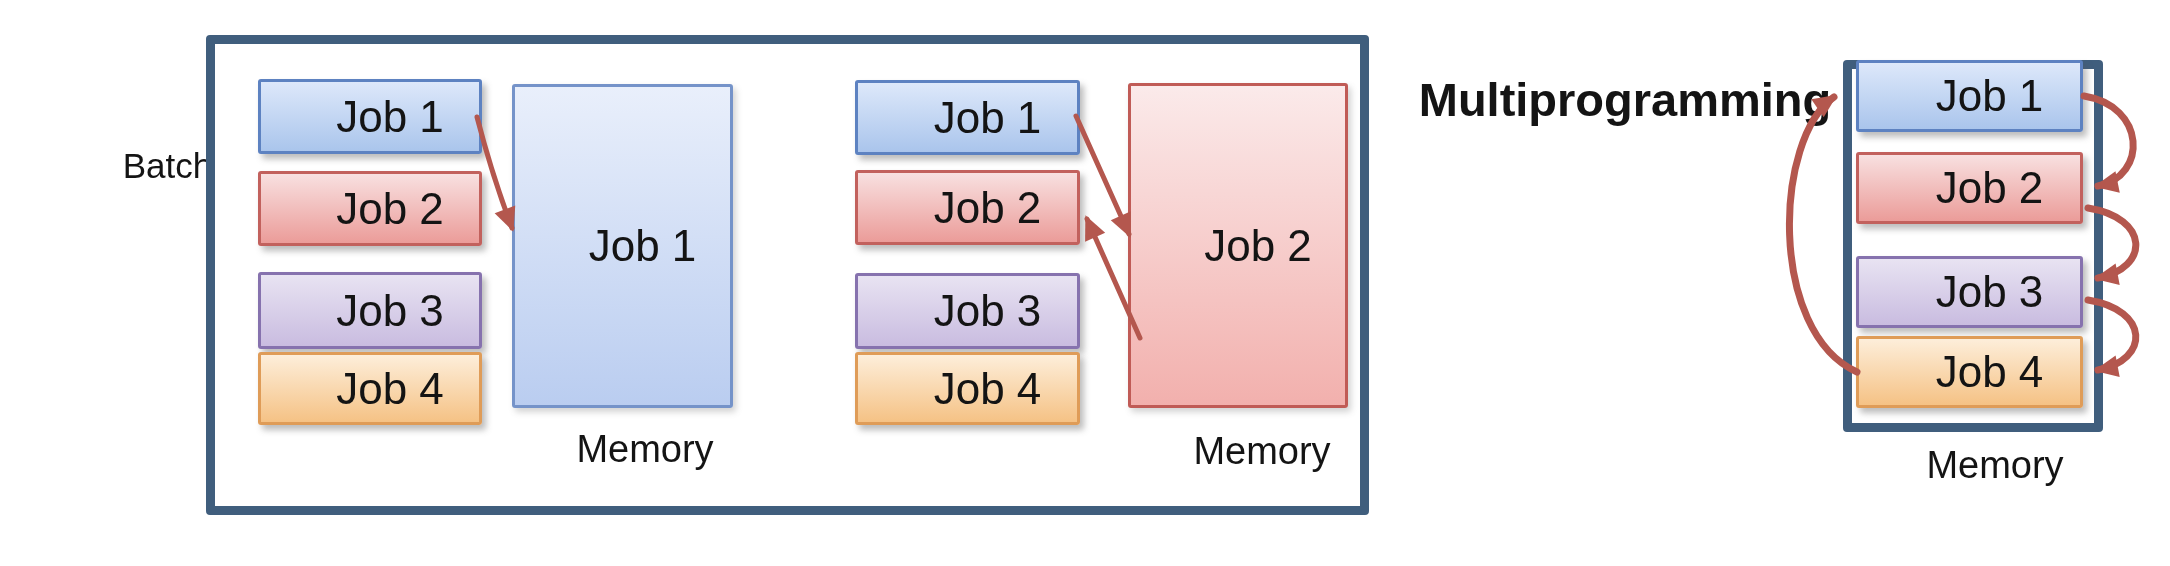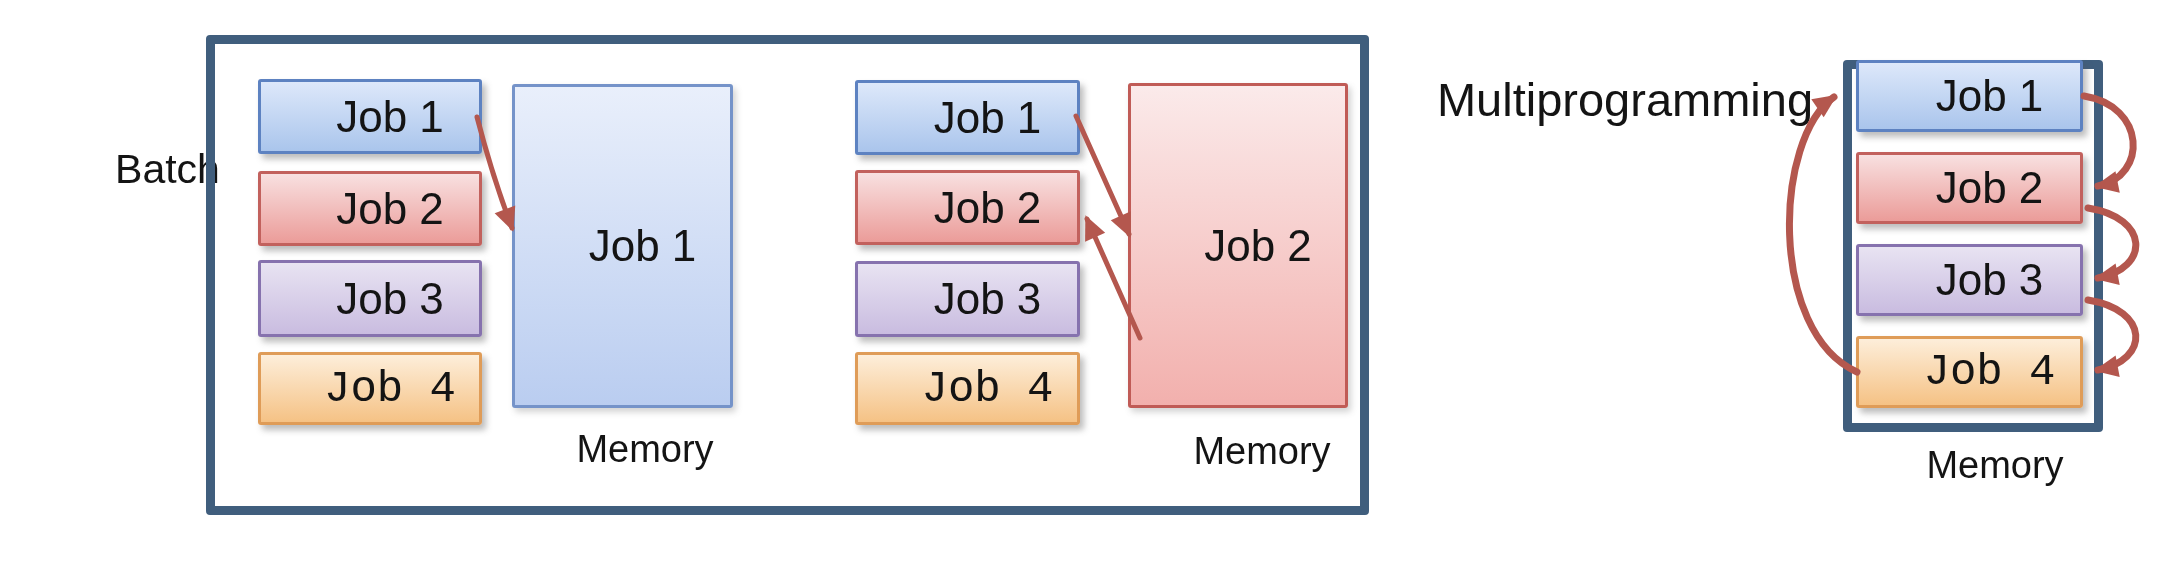--- a/index.html
+++ b/index.html
@@ -20,31 +20,31 @@
   }
   .jobbox{
     box-sizing:border-box;
     border-radius:3px;
     display:flex;align-items:center;justify-content:center;
     font-size:44px;
     box-shadow:4px 5px 6px rgba(90,90,90,0.40);
   }
   .job-blue  {background:linear-gradient(#dde8fa,#aac5ec);border:3px solid #5d82c1;}
   .job-red   {background:linear-gradient(#f8e0e0,#eb9c99);border:3px solid #c2615d;}
-  .job-purple{background:linear-gradient(#e8e3f2,#c9bce0);border:3px solid #8672ae;}
-  .job-orange{background:linear-gradient(#fdeeda,#f5c285);border:3px solid #df9c58;font-family:Liberation Mono, monospace;}
+  .job-purple{background:linear-gradient(#e8e3f2,#c9bce0);border:3px solid #8672ae;margin-top:12px;}
+  .job-orange{background:linear-gradient(#fdeeda,#f5c285);border:3px solid #df9c58;}
   .mem-blue  {background:linear-gradient(#e9effb,#bacdf0);border:3px solid #7593c9;}
   .mem-pink  {background:linear-gradient(#fbeaea,#f2b0ad);border:3px solid #c05b56;}
   .lbl{
     font-size:38px;
     display:flex;align-items:flex-start;justify-content:center;
     white-space:nowrap;
   }
-  .side-lbl{font-size:41px;text-align:center;}
-  .mp-lbl{font-size:47px;}
+  .side-lbl{font-size:35px;text-align:center;}
+  .mp-lbl{font-size:47px;font-weight:bold;}
   svg.overlay{position:absolute;left:0;top:0;pointer-events:none;}
 </style>
 </head>
 <body>
 
 <div id="canvas">
 
   <div class="abs lbl side-lbl" style="left:50px;top:146px;width:155px;">Batch</div>
 
   <div class="abs panel" style="left:206px;top:35px;width:1163px;height:480px;"></div>

